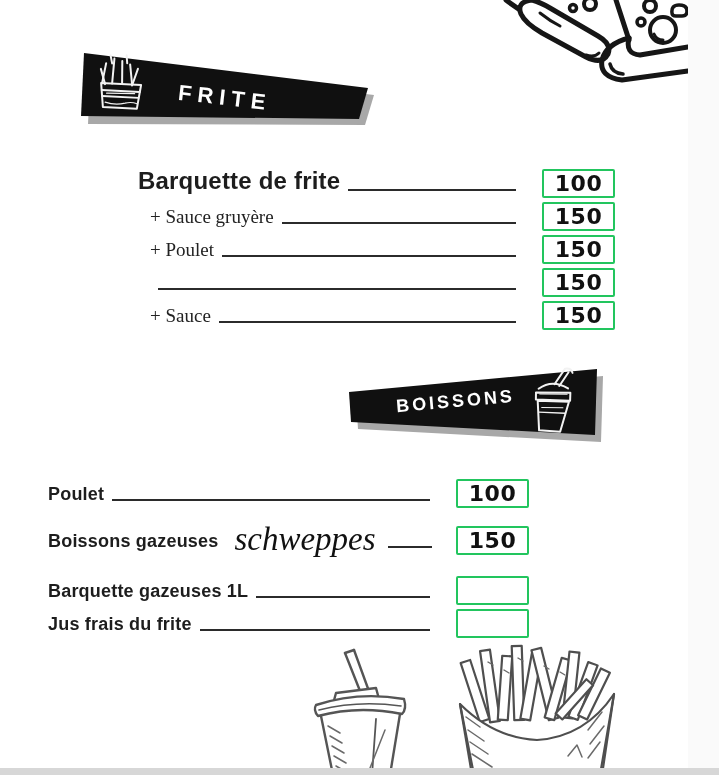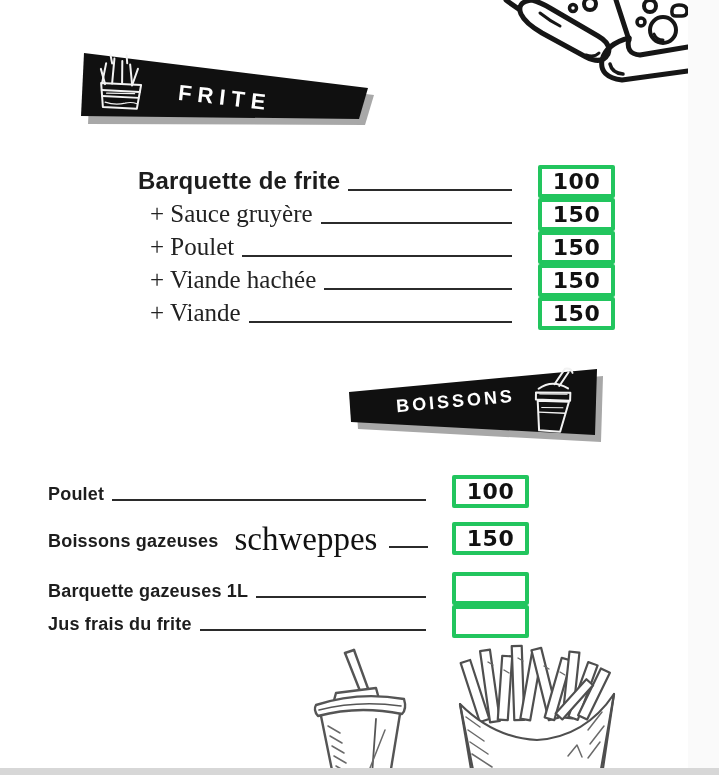--- a/index.html
+++ b/index.html
@@ -21,30 +21,30 @@
   .frite-text{left:178px;top:87px;font-size:22px;letter-spacing:6px;transform:rotate(6.5deg);}
   .boissons-text{left:396px;top:392px;font-size:18px;letter-spacing:3px;transform:rotate(-5deg);}
 
   
   .menu-row{position:absolute;display:flex;align-items:flex-end;height:31px;z-index:2;}
   .frite-row{left:138px;width:477px;}
   .frite-row.indent{left:150px;width:465px;}
   .b-row{left:48px;width:481px;}
   .row-label{white-space:nowrap;color:#1d1d1d;line-height:1;margin-bottom:5px;}
   .bold-label{font-weight:700;font-size:24px;letter-spacing:0.2px;}
-  .serif-label{font-family:"Liberation Serif",serif;font-weight:400;font-size:25px;color:#222;}
+  .serif-label{font-family:"Liberation Serif",serif;font-weight:400;font-size:19px;color:#222;}
   .b-label{font-weight:700;font-size:18px;letter-spacing:0.2px;}
   .annotation{
     font-family:"Liberation Serif",serif;font-size:33px;color:#111;
-    line-height:0.75;margin:0 0 3px 16px;white-space:nowrap;
+    line-height:0.75;margin:0 0 3px 16px;white-space:nowrap;font-style:italic;
   }
   .pline{flex:1;border-bottom:2px solid #2b2b2b;margin:0 26px 7px 8px;}
   .pline.short{margin:0 24px 7px 12px;}
   .price-box{
-    flex:none;width:69px;height:25px;border:4px solid #22c55e;border-radius:2px;
+    flex:none;width:69px;height:25px;border:2px solid #22c55e;border-radius:2px;
     background:#fff;display:flex;align-items:center;justify-content:center;
     font-family:"DejaVu Sans",sans-serif;font-weight:700;font-size:22px;color:#111;
     letter-spacing:0.5px;line-height:1;
   }
   
   .illus{position:absolute;z-index:1;}
 </style>
 </head>
 <body>
 
@@ -109,26 +109,25 @@
     <span class="row-label serif-label">+ Sauce gruyère</span>
     <span class="pline"></span>
     <span class="price-box">150</span>
   </div>
   <div class="menu-row frite-row indent" style="top:233px;text-align:right;">
     <span class="row-label serif-label">+ Poulet</span>
     <span class="pline"></span>
     <span class="price-box">150</span>
   </div>
   <div class="menu-row frite-row indent" style="top:266px;">
-    <span class="row-label serif-label">+ Viande hachée</span>
     <span class="pline"></span>
     <span class="price-box">150</span>
   </div>
   <div class="menu-row frite-row indent" style="top:299px;">
-    <span class="row-label serif-label">+ Viande</span>
+    <span class="row-label serif-label">+ Sauce</span>
     <span class="pline"></span>
     <span class="price-box">150</span>
   </div>
 
   <svg class="banner-svg" style="left:336px;top:358px;" width="276" height="92" viewBox="0 0 276 92">
     <polygon points="20,41 267,18 265,84 22,71" fill="#a8a8a8"></polygon>
     <polygon points="13,34 261,11 259,77 15,64" fill="#101010"></polygon>
     <g fill="none" stroke="#f2f2f2" stroke-width="2" stroke-linecap="round" stroke-linejoin="round" transform="translate(192,6) rotate(9 24 36)">
       <path d="M24,20 L32,3 q6,-2 8,3"></path>
       <path d="M29,21 L36,6"></path>

